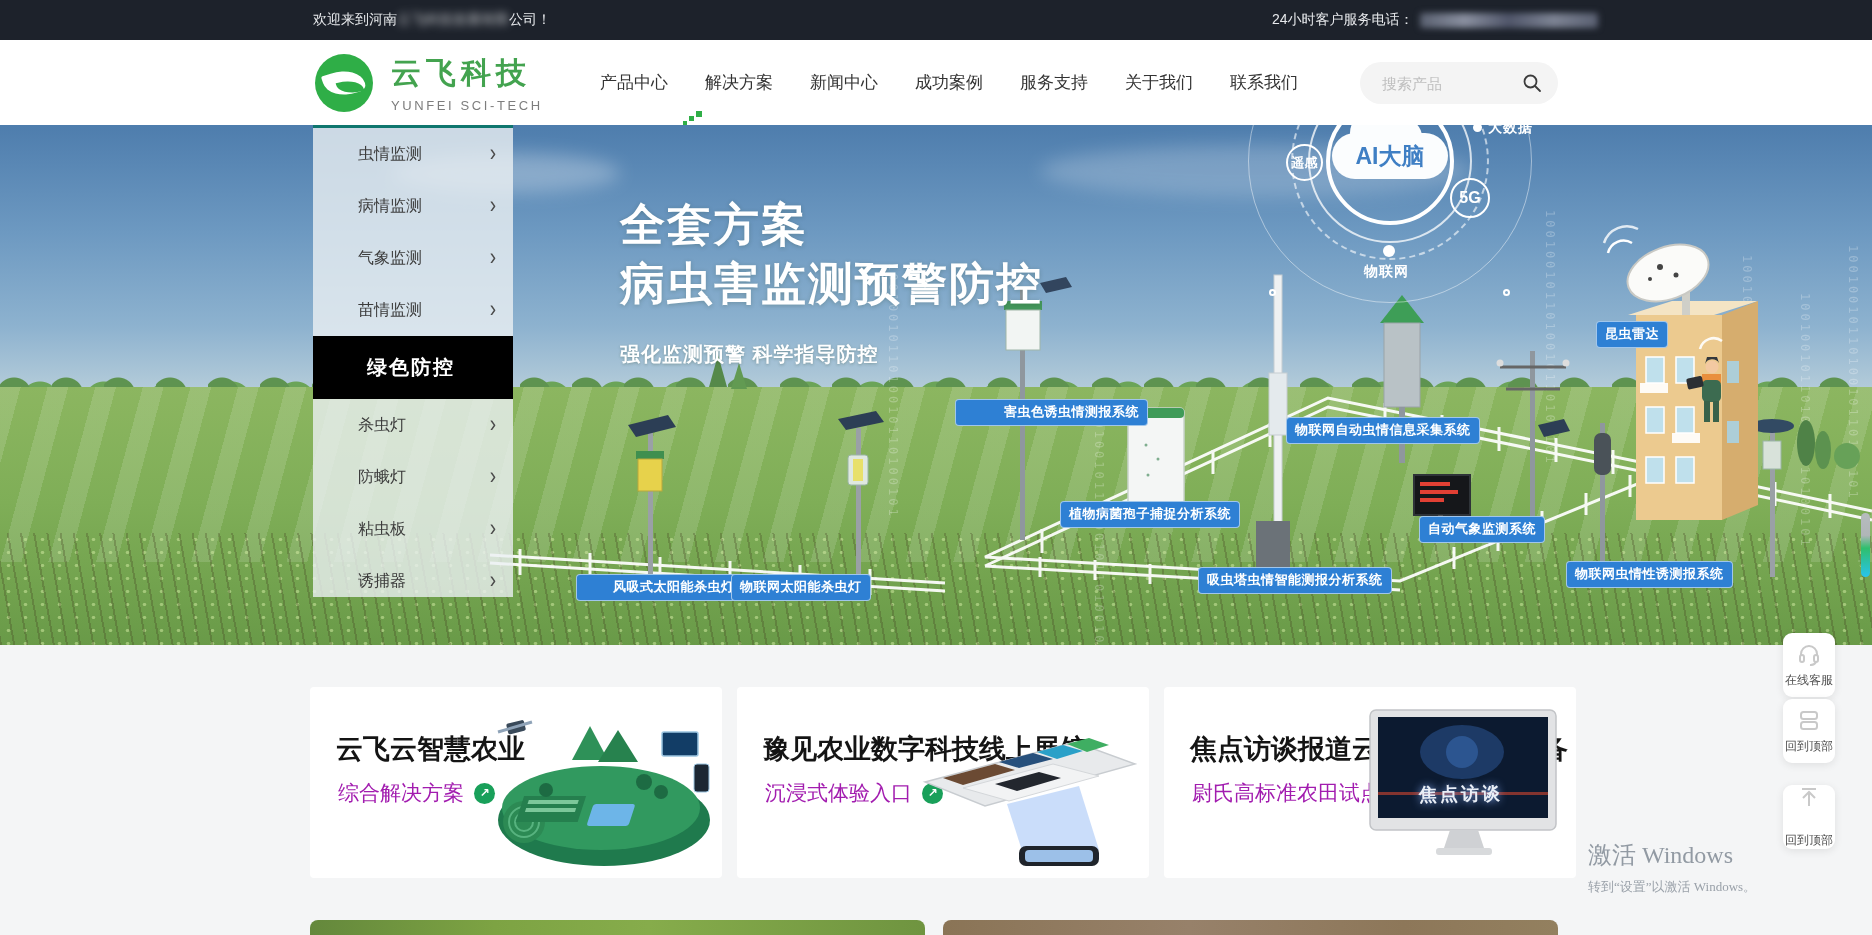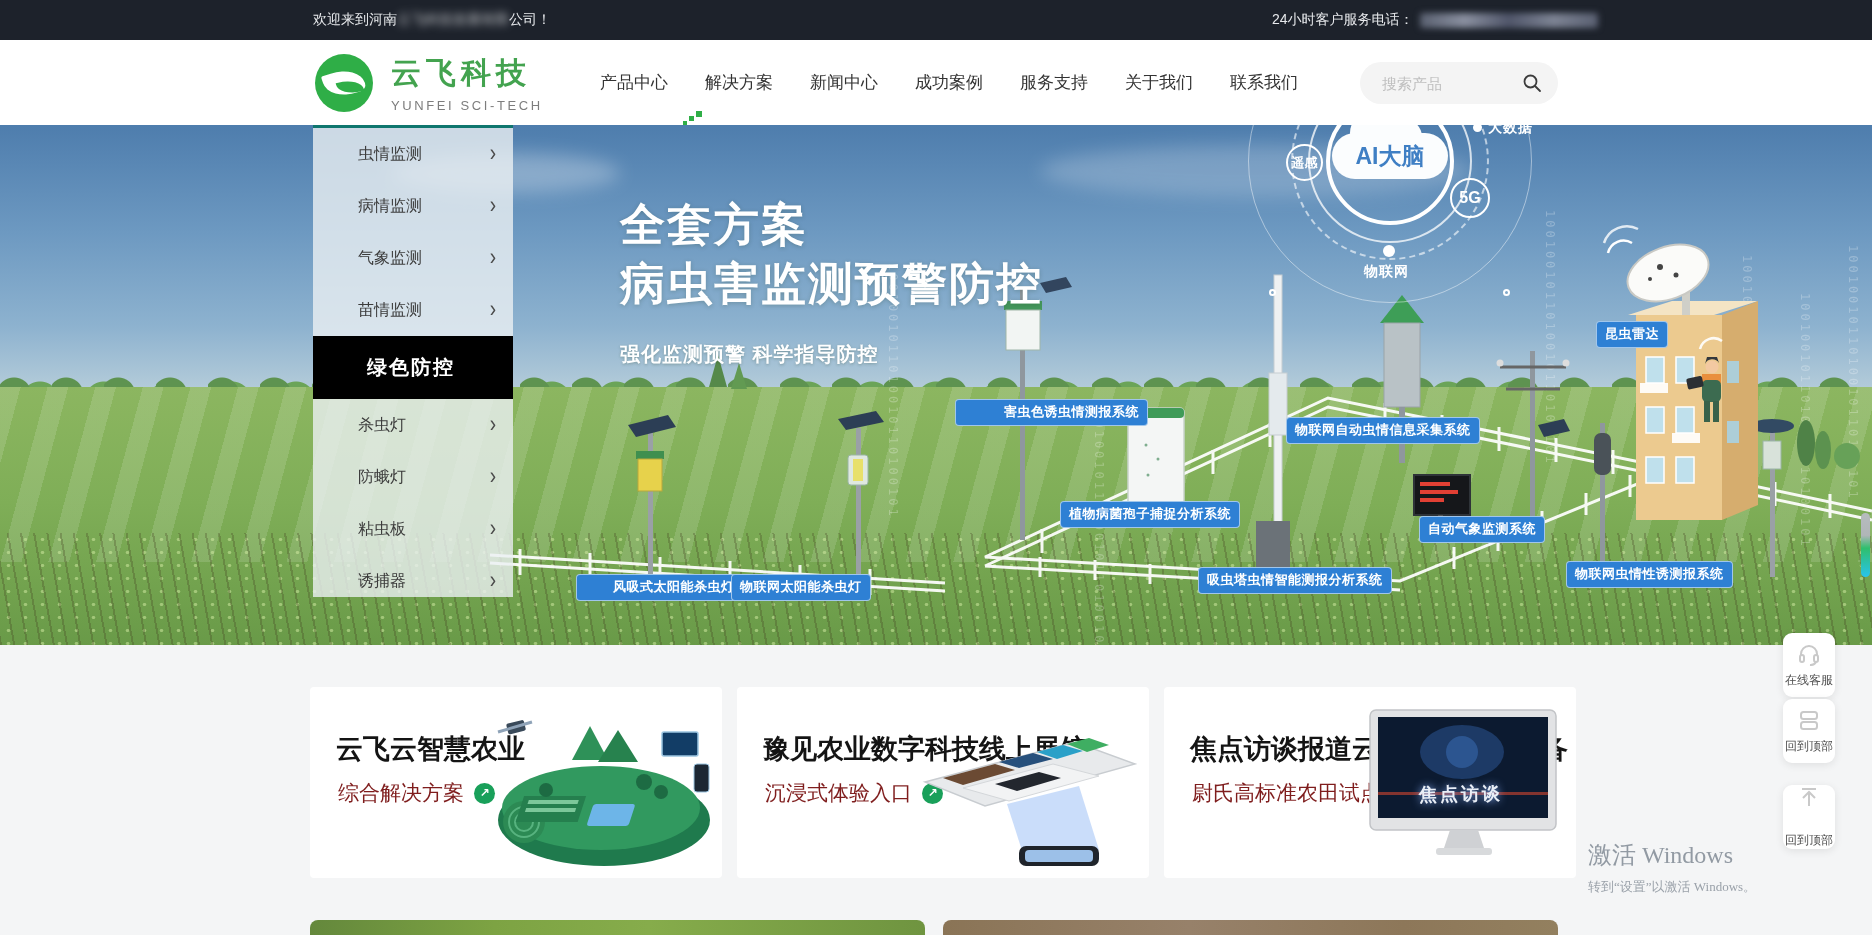--- a/index.html
+++ b/index.html
@@ -119,21 +119,21 @@
     font-size:19px; color:#4a4a4a; font-weight:normal; }
   .menu-item.active { background:#000000; color:#fff; font-size:20px; font-weight:bold;
     letter-spacing:2px; padding-left:54px; height:63px; }
 
   
   .content-bg { position:absolute; left:0; top:645px; width:1872px; height:290px; background:#f4f5f6; }
   .card { position:absolute; top:687px; width:412px; height:191px; background:#fff; border-radius:4px; overflow:hidden; cursor:pointer; }
   .card1{ left:310px; } .card2{ left:737px; } .card3{ left:1164px; }
   .card-title { position:absolute; left:26px; top:44px; font-size:27px; font-weight:bold; color:#141414; white-space:nowrap; }
   .card-subrow { position:absolute; left:28px; top:92px; display:flex; align-items:center; gap:10px; }
-  .card-sub { font-size:21px; color:#7f1d1d; white-space:nowrap; }
+  .card-sub { font-size:21px; color:#a21caf; white-space:nowrap; }
   .go-circle { width:21px; height:21px; border-radius:50%; background:#19a05a; color:#fff; font-size:12px;
     display:flex; align-items:center; justify-content:center; font-weight:bold; }
   .card-art { position:absolute; right:6px; bottom:4px; }
   .screen-text { position:absolute; left:222px; top:95px; width:150px; text-align:center; color:#e9eef6;
     font-size:18px; font-weight:bold; letter-spacing:3px; text-shadow:0 0 8px rgba(140,180,255,.9); transform:rotate(-1deg); }
 
   
   .float-col { position:absolute; left:1783px; top:633px; width:52px; z-index:8; }
   .float-btn { width:52px; height:64px; background:#fff; border-radius:9px; box-shadow:0 2px 8px rgba(0,0,0,.09);
     display:flex; flex-direction:column; align-items:center; justify-content:center; gap:6px; cursor:pointer; margin-bottom:2px; }

